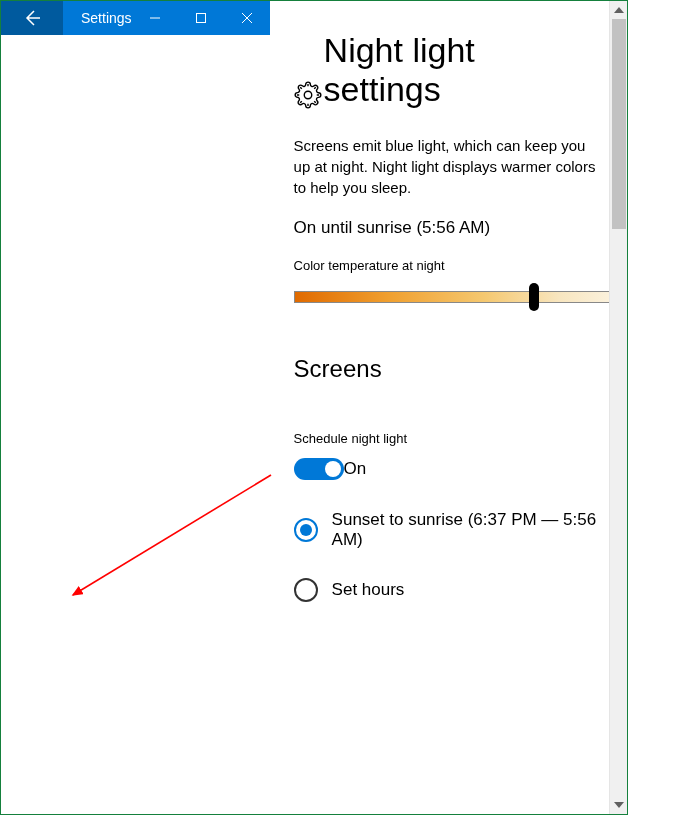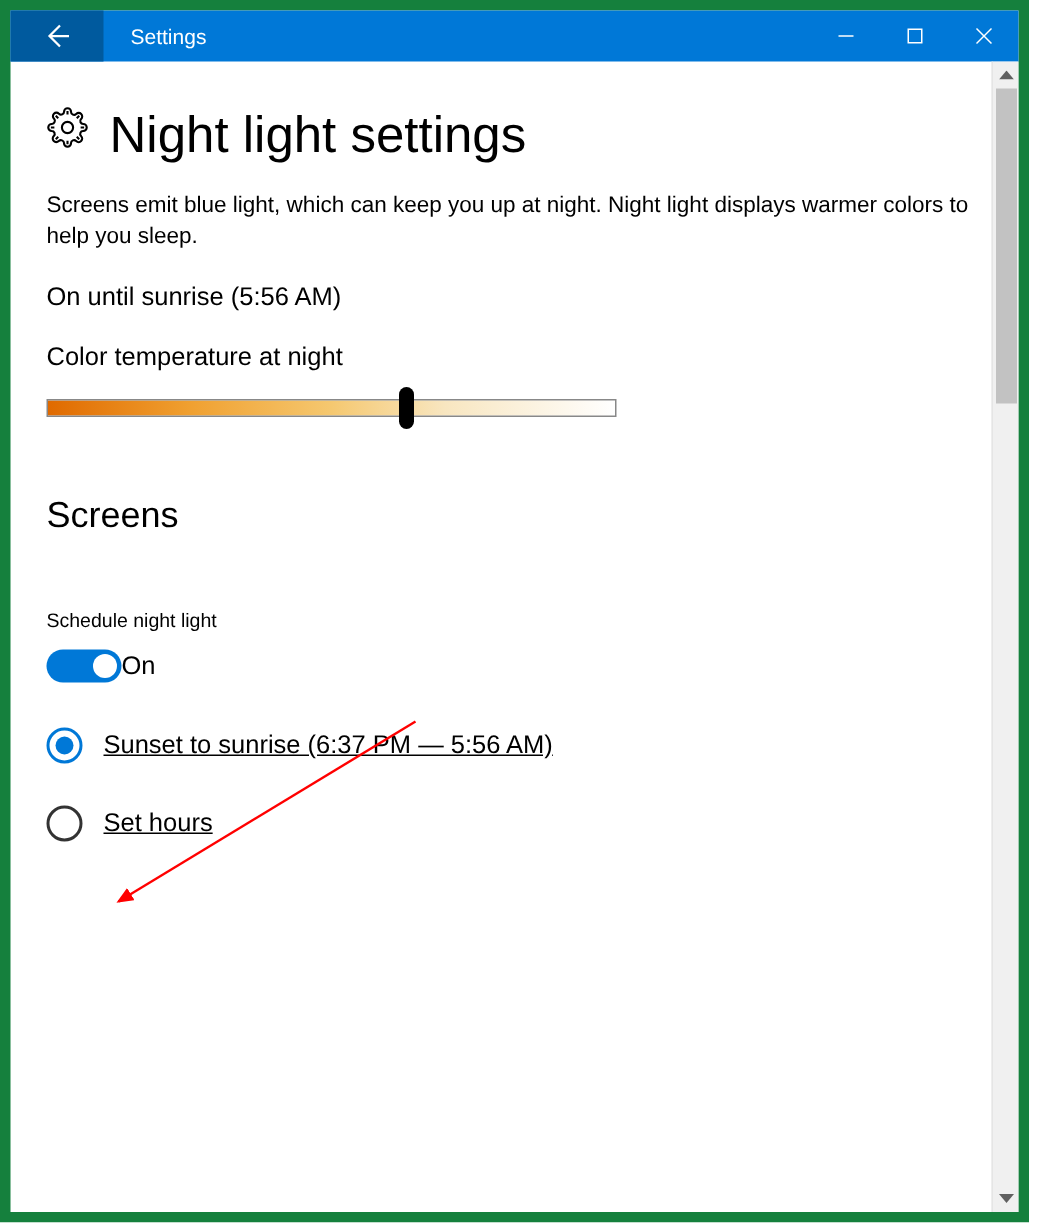--- a/index.html
+++ b/index.html
@@ -1,48 +1,48 @@
 <!DOCTYPE html>
 <html><head>
 <meta charset="utf-8">
 <style>
   * { box-sizing: border-box; margin: 0; padding: 0; font-family: "Segoe UI", -apple-system, sans-serif; }
   html, body { width: 700px; height: 815px; overflow: hidden; background: #fff; }
-  .window { width: 686px; height: 815px; display: flex; flex-direction: column; border: 7px solid #15803d; position: relative; }
+  .window { width: 628px; height: 815px; display: flex; flex-direction: row; border: 1px solid #15803d; position: relative; }
   
   .titlebar { height: 34px; background: #0078d7; display: flex; align-items: stretch; color: #fff; flex-shrink: 0; }
   .back-btn { width: 62px; background: #005a9e; display: flex; align-items: center; justify-content: center; cursor: pointer; }
   .title { display: flex; align-items: center; padding-left: 18px; font-size: 14px; flex: 1; }
   .win-controls { display: flex; align-items: stretch; }
   .win-btn { width: 46px; display: flex; align-items: center; justify-content: center; cursor: pointer; }
   .win-btn svg { display: block; }
   
   .content-wrap { flex: 1; display: flex; overflow: hidden; }
   .content { flex: 1; padding: 30px 10px 20px 24px; overflow: hidden; color: #000; }
   .scrollbar { width: 18px; background: #f0f0f0; display: flex; flex-direction: column; align-items: center; border-left: 1px solid #e5e5e5; }
   .sb-arrow { height: 18px; width: 100%; display: flex; align-items: center; justify-content: center; color: #606060; font-size: 10px; cursor: pointer; }
   .sb-thumb { margin-top: 0; width: 14px; background: #c2c2c2; height: 210px; cursor: pointer; }
   .sb-track { flex: 1; }
-  .page-header { display: flex; align-items: flex-start; gap: 14px; margin-bottom: 16px; }
+  .page-header { display: flex; align-items: flex-end; gap: 2px; margin-bottom: 26px; }
   .page-header h1 { font-weight: 300; font-size: 34px; letter-spacing: 0; }
   .gear { width: 28px; height: 28px; display: inline-block; }
   .desc { font-size: 15px; line-height: 1.4; max-width: 620px; margin-bottom: 20px; }
   .status { font-size: 17px; margin-bottom: 20px; }
   .btn-secondary { background: #cccccc; border: 1px solid #cccccc; padding: 8px 14px; font-size: 17px; cursor: pointer; display: inline-block; margin-bottom: 40px; }
-  .slider-label { font-size: 17px; margin-bottom: 16px; }
+  .slider-label { font-size: 13px; margin-bottom: 16px; }
   .slider { position: relative; width: 380px; height: 16px; margin-bottom: 50px; cursor: pointer; }
   .slider-track { position: absolute; top: 50%; transform: translateY(-50%); width: 100%; height: 12px; border: 1px solid #888; background: linear-gradient(to right, #e06a00 0%, #f0a030 25%, #f5c870 50%, #f8e6c0 70%, #ffffff 100%); }
   .slider-thumb { position: absolute; top: 50%; left: 240px; transform: translate(-50%, -50%); width: 10px; height: 28px; background: #000; border-radius: 5px; }
   h2.section { font-weight: 400; font-size: 24px; margin-bottom: 22px; }
   .toggle-label { font-size: 13px; margin-bottom: 12px; margin-top: 48px; }
   .toggle-row { display: flex; align-items: center; margin-bottom: 30px; }
   .toggle { width: 50px; height: 22px; border-radius: 11px; background: #0078d7; position: relative; cursor: pointer; }
   .toggle-knob { position: absolute; right: 3px; top: 3px; width: 16px; height: 16px; border-radius: 50%; background: #fff; }
   .toggle-state { font-size: 17px; }
-  .radio-row { display: flex; align-items: center; gap: 14px; margin-bottom: 28px; cursor: pointer; text-decoration: underline; }
+  .radio-row { display: flex; align-items: center; gap: 14px; margin-bottom: 28px; cursor: pointer; }
   .radio { width: 24px; height: 24px; border: 2px solid #333; border-radius: 50%; display: flex; align-items: center; justify-content: center; flex-shrink: 0; }
   .radio.selected { border-color: #0078d7; }
   .radio-dot { width: 12px; height: 12px; border-radius: 50%; background: #0078d7; }
   .radio-text { font-size: 17px; }
   
   .arrow-annot { position: absolute; pointer-events: none; }
 </style>
 </head>
 <body>
 

